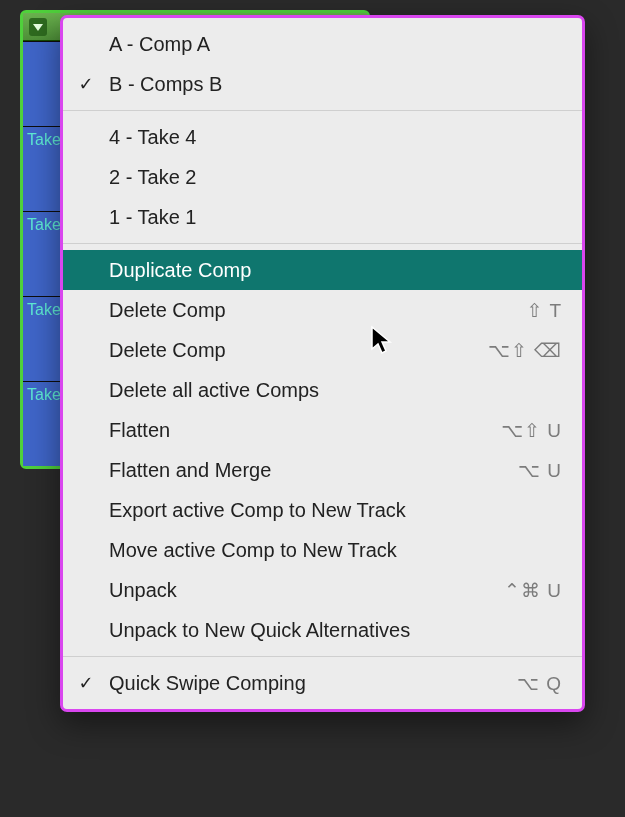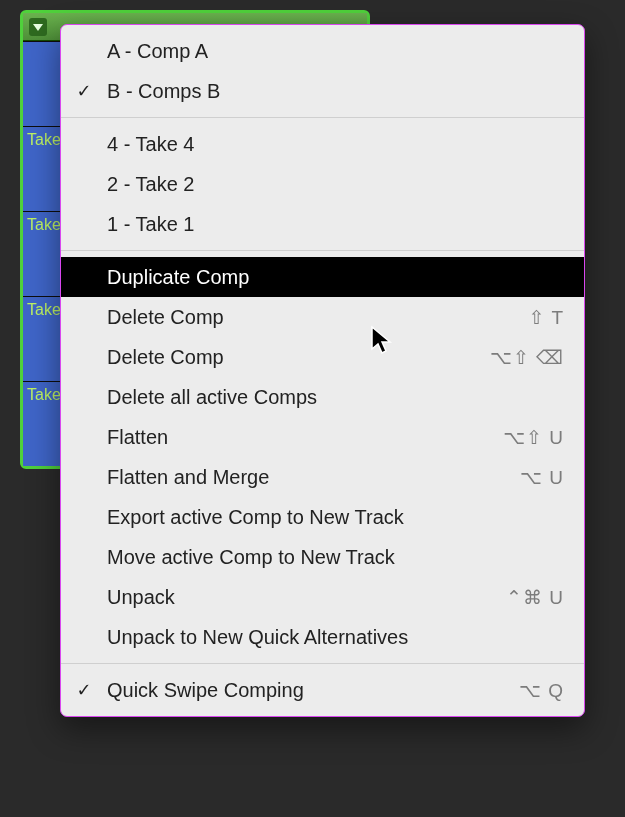--- a/index.html
+++ b/index.html
@@ -23,53 +23,53 @@
     .disclosure {
       width:18px; height:18px; background:#2e6a1f; border-radius:3px;
       display:flex; align-items:center; justify-content:center;
       margin-right:6px;
     }
     .disclosure svg { width:10px; height:10px; fill:#e7ffe0; }
     .take {
       height:85px; display:flex; align-items:stretch; border-top:1px solid #0d0d0d;
     }
     .take-label {
-      width:45px; background:#3f65c8; color:#bef264; font-size:16px;
+      width:45px; background:#3f65c8; color:#5eead4; font-size:16px;
       display:flex; align-items:flex-start; padding:4px 4px;
       border-right:1px solid #111; overflow:hidden; white-space:nowrap;
     }
     .take.first .take-label { background:#3f65c8; }
     .take-wave {
       flex:1; background:#4b4b4b; position:relative; overflow:hidden;
     }
     .take.first .take-wave { background:#2f4ea0; }
     .wave { position:absolute; left:0; top:0; width:100%; height:100%; }
     
     .menu {
       position:absolute; left:60px; top:15px; width:525px;
-      background:#ececec; border:1px solid #d946ef; border-radius:7px;
+      background:#ececec; border:3px solid #d946ef; border-radius:7px;
       box-shadow:0 12px 32px rgba(0,0,0,0.45);
       padding:6px 0;
-      font-size:20px; color:#222;margin-top:9px;
+      font-size:20px; color:#222;
     }
     .mi {
       display:flex; align-items:center;
       height:40px; padding:0 20px 0 0;
       white-space:nowrap;
     }
     .mi .check {
       width:46px; text-align:center; font-size:18px; color:#222;
     }
     .mi .label { flex:1; }
     .mi .shortcut {
       color:#7c7c7c; font-size:19px; letter-spacing:1px;
       display:flex; align-items:center; gap:2px;
     }
     .mi.highlight {
-      background:#000000; color:#fff;
+      background:#0f766e; color:#fff;
     }
     .mi.highlight .shortcut { color:#e3ecff; }
     .sep {
       height:1px; background:#cfcfcf; margin:6px 0;
     }
     
     .cursor {
       position:absolute; left:370px; top:325px; width:24px; height:30px;
       pointer-events:none;
     }

